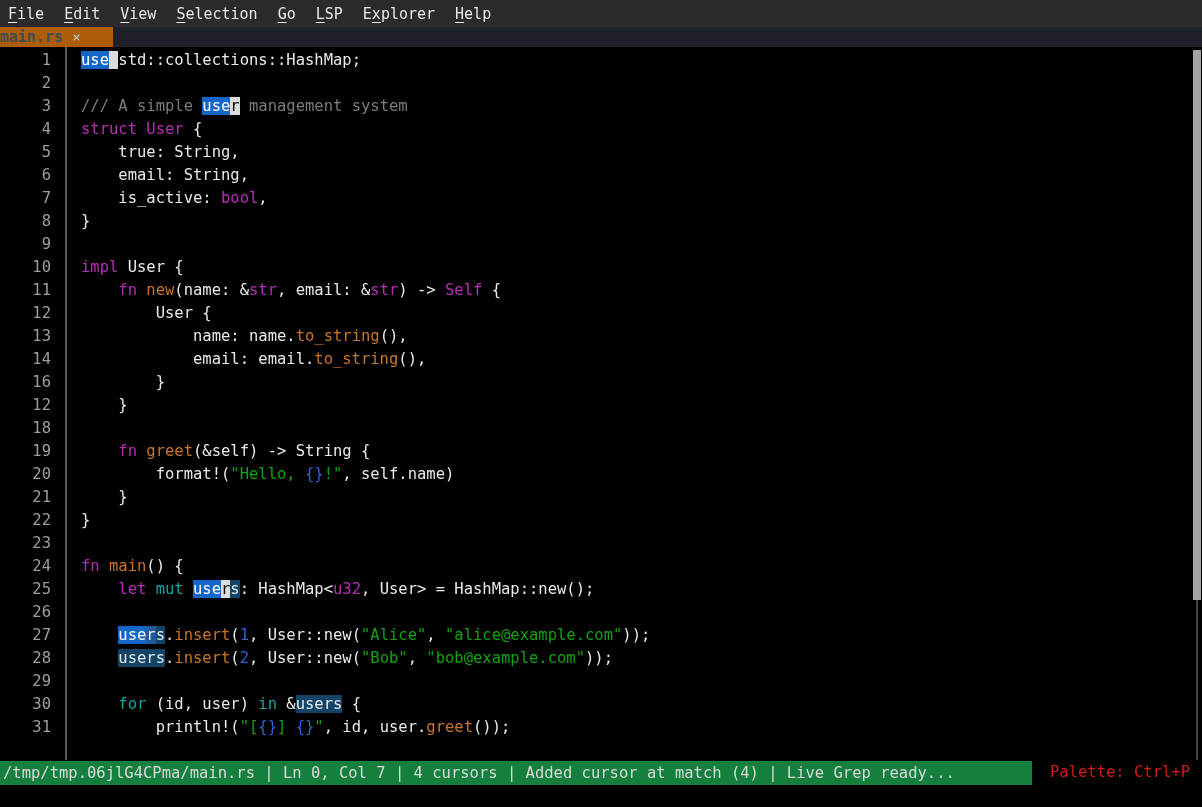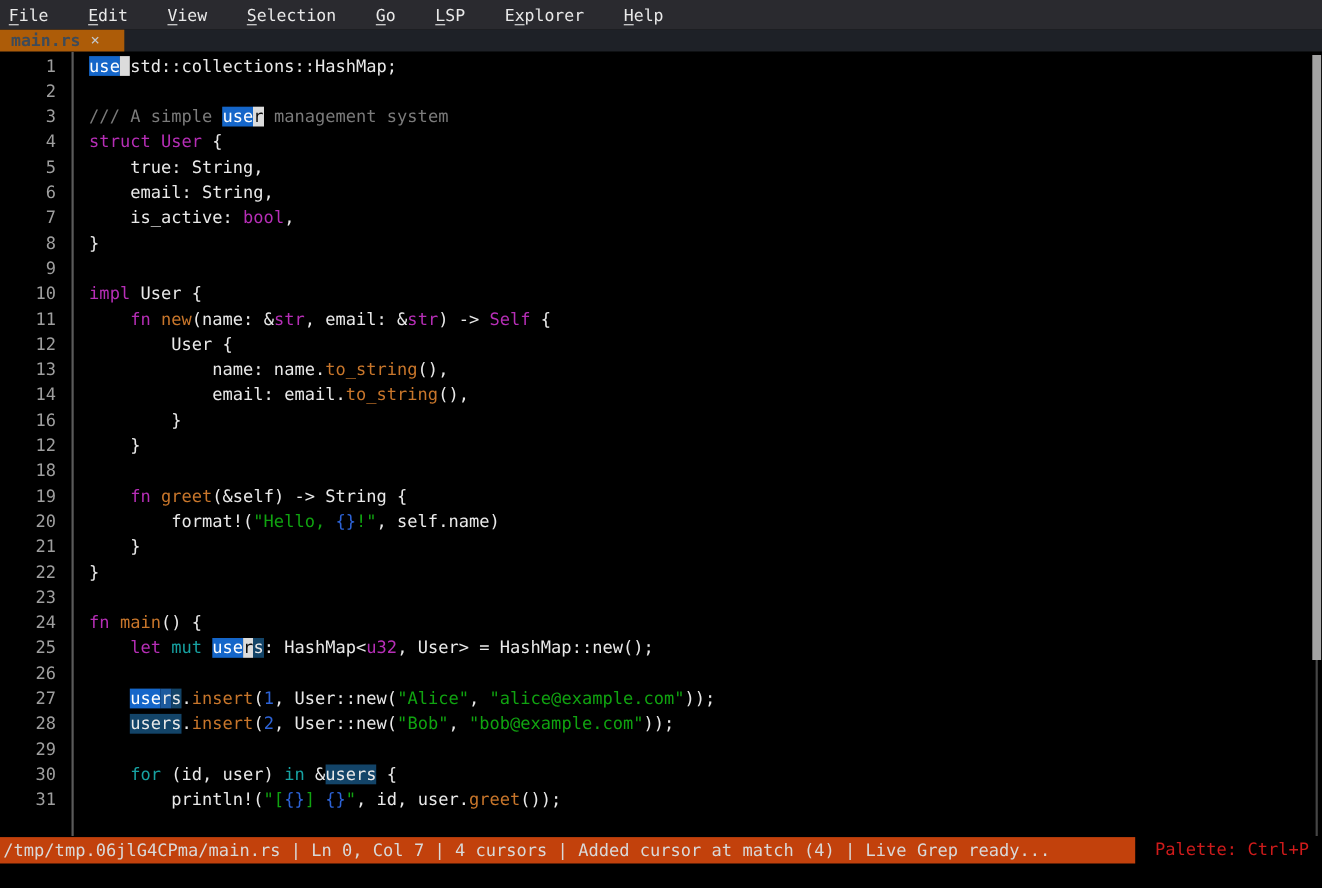--- a/index.html
+++ b/index.html
@@ -5,32 +5,32 @@
   * { margin:0; padding:0; box-sizing:border-box; }
   html,body { background:#000; }
   .screen {
     position:relative; width:1202px; height:807px; background:#000;
     overflow:hidden; font-family:"DejaVu Sans Mono", monospace;
   }
   
   .menubar {
     position:absolute; top:0; left:0; width:1202px; height:27px;
     background:#2a2a2f; display:flex; align-items:center;
-    gap:36px; padding-left:8px; font-size:15px; color:#e9e9e9;
+    gap:20px; padding-left:8px; font-size:15px; color:#e9e9e9;
   }
   .menu-item { cursor:default; white-space:pre; }
   .menu-item u { text-decoration:underline; text-underline-offset:3px; }
   
   .tabbar {
     position:absolute; top:27px; left:0; width:1202px; height:20px;
     background:#1e2127; display:flex;
   }
   .tab {
     width:113px; height:20px; background:var(--tab_active_bg);
-    display:flex; align-items:center; padding-left:10px;
+    display:flex; align-items:center; padding-left:0;
     font-size:15px; line-height:20px;
   }
   .tab .tab-label { font-weight:bold; color:#3d4b5a; }
   .tab .tab-close { margin-left:9px; color:#c3c8ce; font-size:14px; }
   
   .editor {
     position:absolute; top:47px; left:0; width:1202px; height:713px;
     background:#000; overflow:hidden;
   }
   .gutter-sep {
@@ -64,21 +64,21 @@
   .scroll-track {
     position:absolute; top:553px; right:4px; width:2px; height:160px; background:#454545;
   }
   
   .statusbar {
     position:absolute; top:760px; left:0; width:1202px; height:26px;
     background:#000; display:flex; align-items:center;
     font-size:15.5px;
   }
   .status-left {
-    width:1032px; height:24px; line-height:24px; background:#c2410c;
+    width:1032px; height:24px; line-height:24px; background:#15803d;
     color:#d9d9d9; padding-left:3px; white-space:pre; overflow:hidden;
   }
   .status-right {
     position:absolute; right:12px; top:0; height:24px; line-height:24px;
     color:var(--statusbar_hint_red); white-space:pre;
   }
 </style>
 </head>
 <body>
 

